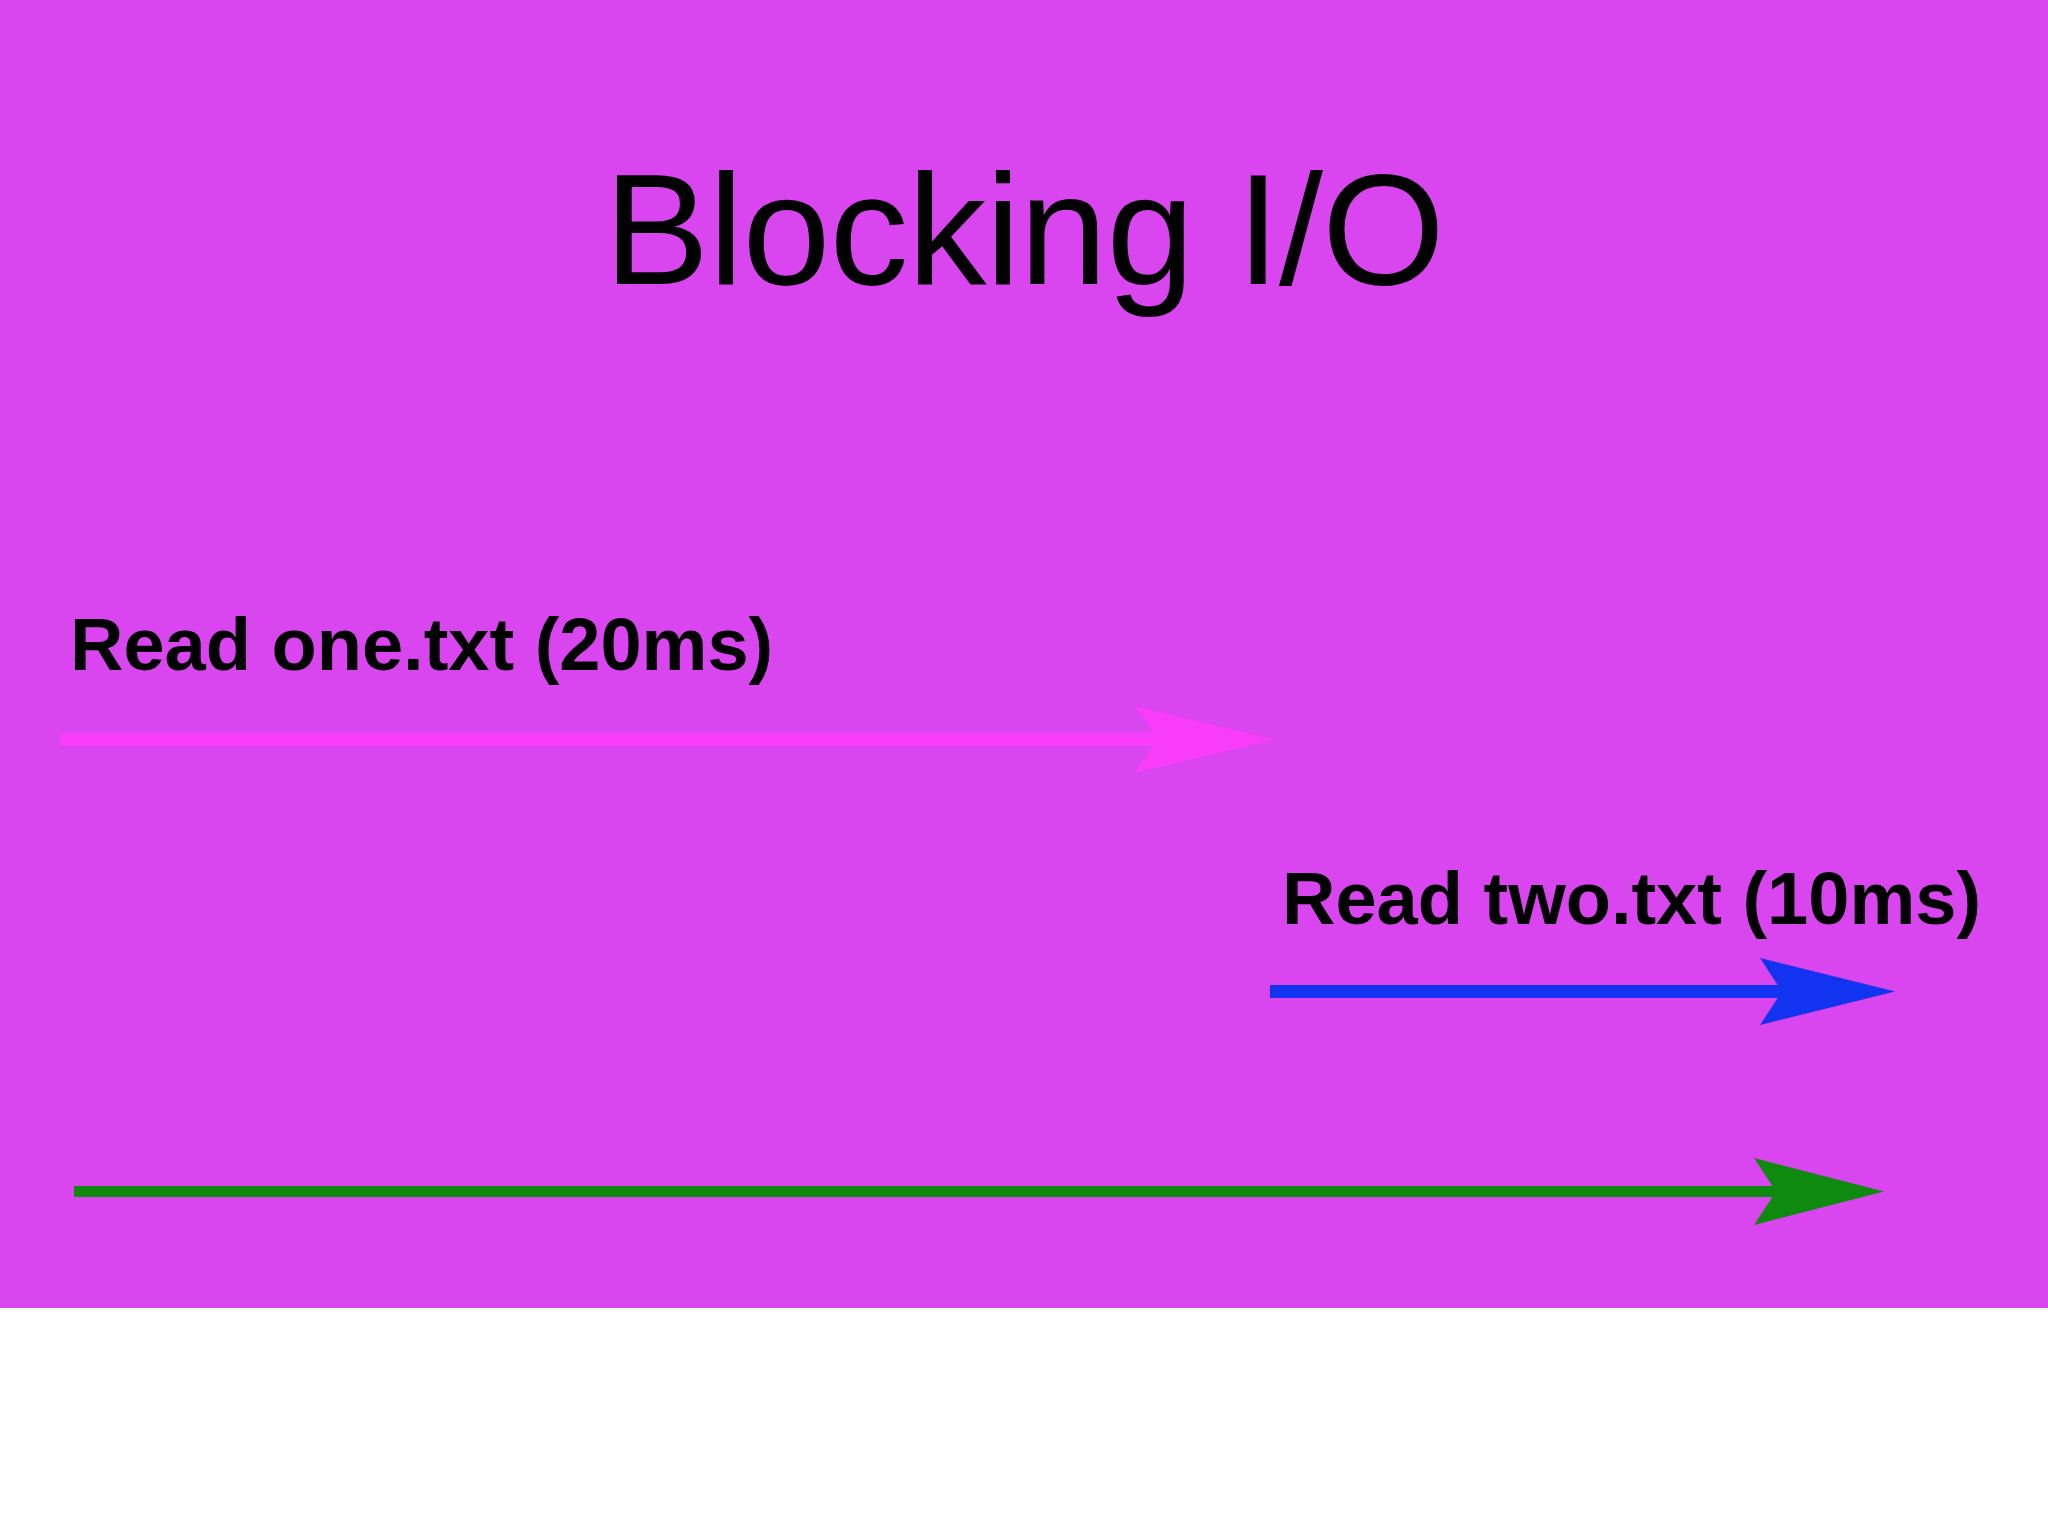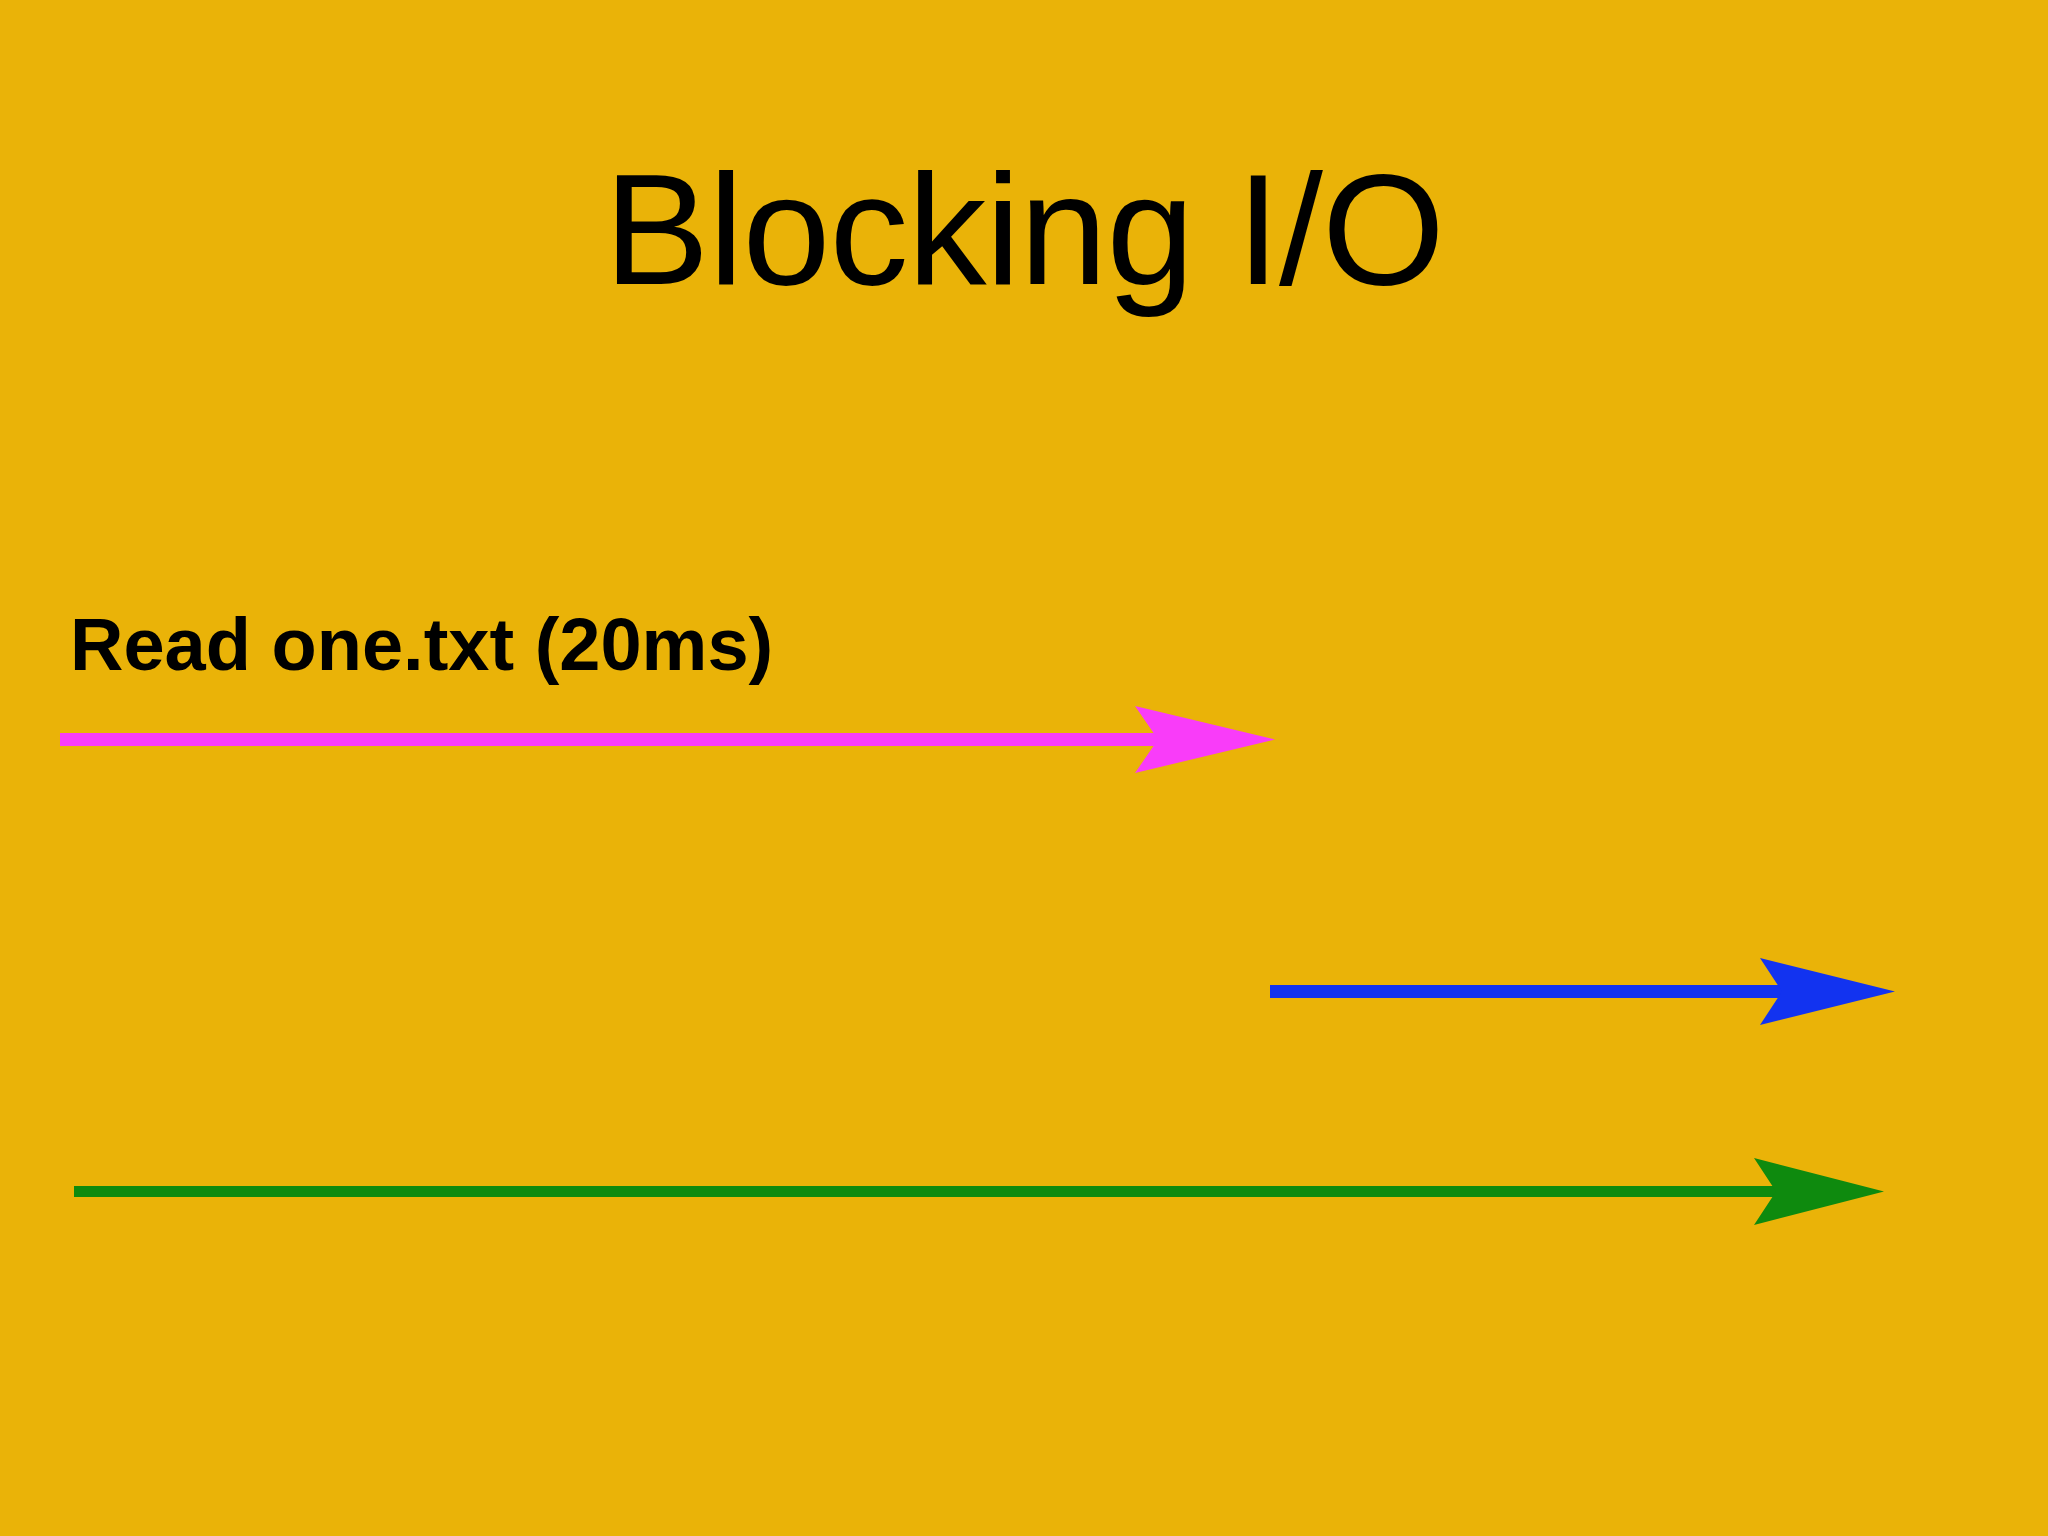--- a/index.html
+++ b/index.html
@@ -6,22 +6,22 @@
     margin: 0;
     padding: 0;
     background: #ffffff;
   }
   body {
     font-family: "Liberation Sans", sans-serif;
   }
   #slide {
     position: relative;
     width: 2048px;
-    height: 1536px;
-    background: #eab308;
+    height: 1308px;
+    background: #d946ef;
     overflow: hidden;
   }
 
   
   #slide-title {
     position: absolute;
     left: 0;
     top: 150px;
     width: 2048px;
     text-align: center;
@@ -71,20 +71,21 @@
 
   <div class="arrow-row" id="arrow-read-one">
     <svg width="1215" height="78" viewBox="0 0 1215 78" xmlns="http://www.w3.org/2000/svg">
 
       <rect x="0" y="33" width="1130" height="13" fill="#f93cf9"></rect>
 
       <path d="M 1075 6 L 1215 39.5 L 1075 73 L 1098 39.5 Z" fill="#f93cf9"></path>
     </svg>
   </div>
 
+  <div class="track-label" id="label-read-two">Read two.txt (10ms)</div>
 
   <div class="arrow-row" id="arrow-read-two">
     <svg width="625" height="78" viewBox="0 0 625 78" xmlns="http://www.w3.org/2000/svg">
       <rect x="0" y="33" width="545" height="13" fill="#1233f0"></rect>
       <path d="M 490 6 L 625 39.5 L 490 73 L 512 39.5 Z" fill="#1233f0"></path>
     </svg>
   </div>
 
 
   <div class="arrow-row" id="arrow-total">

